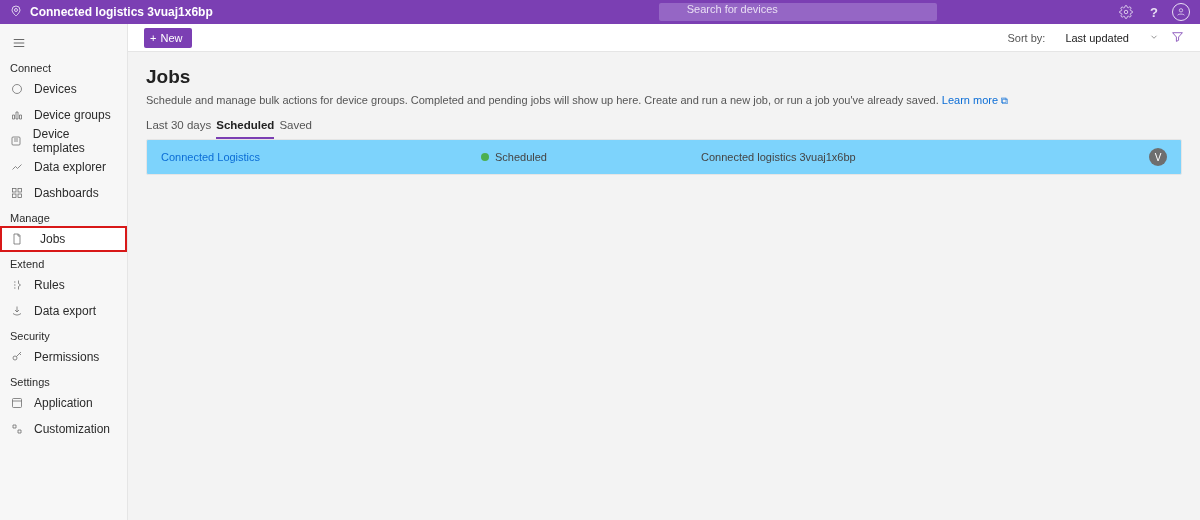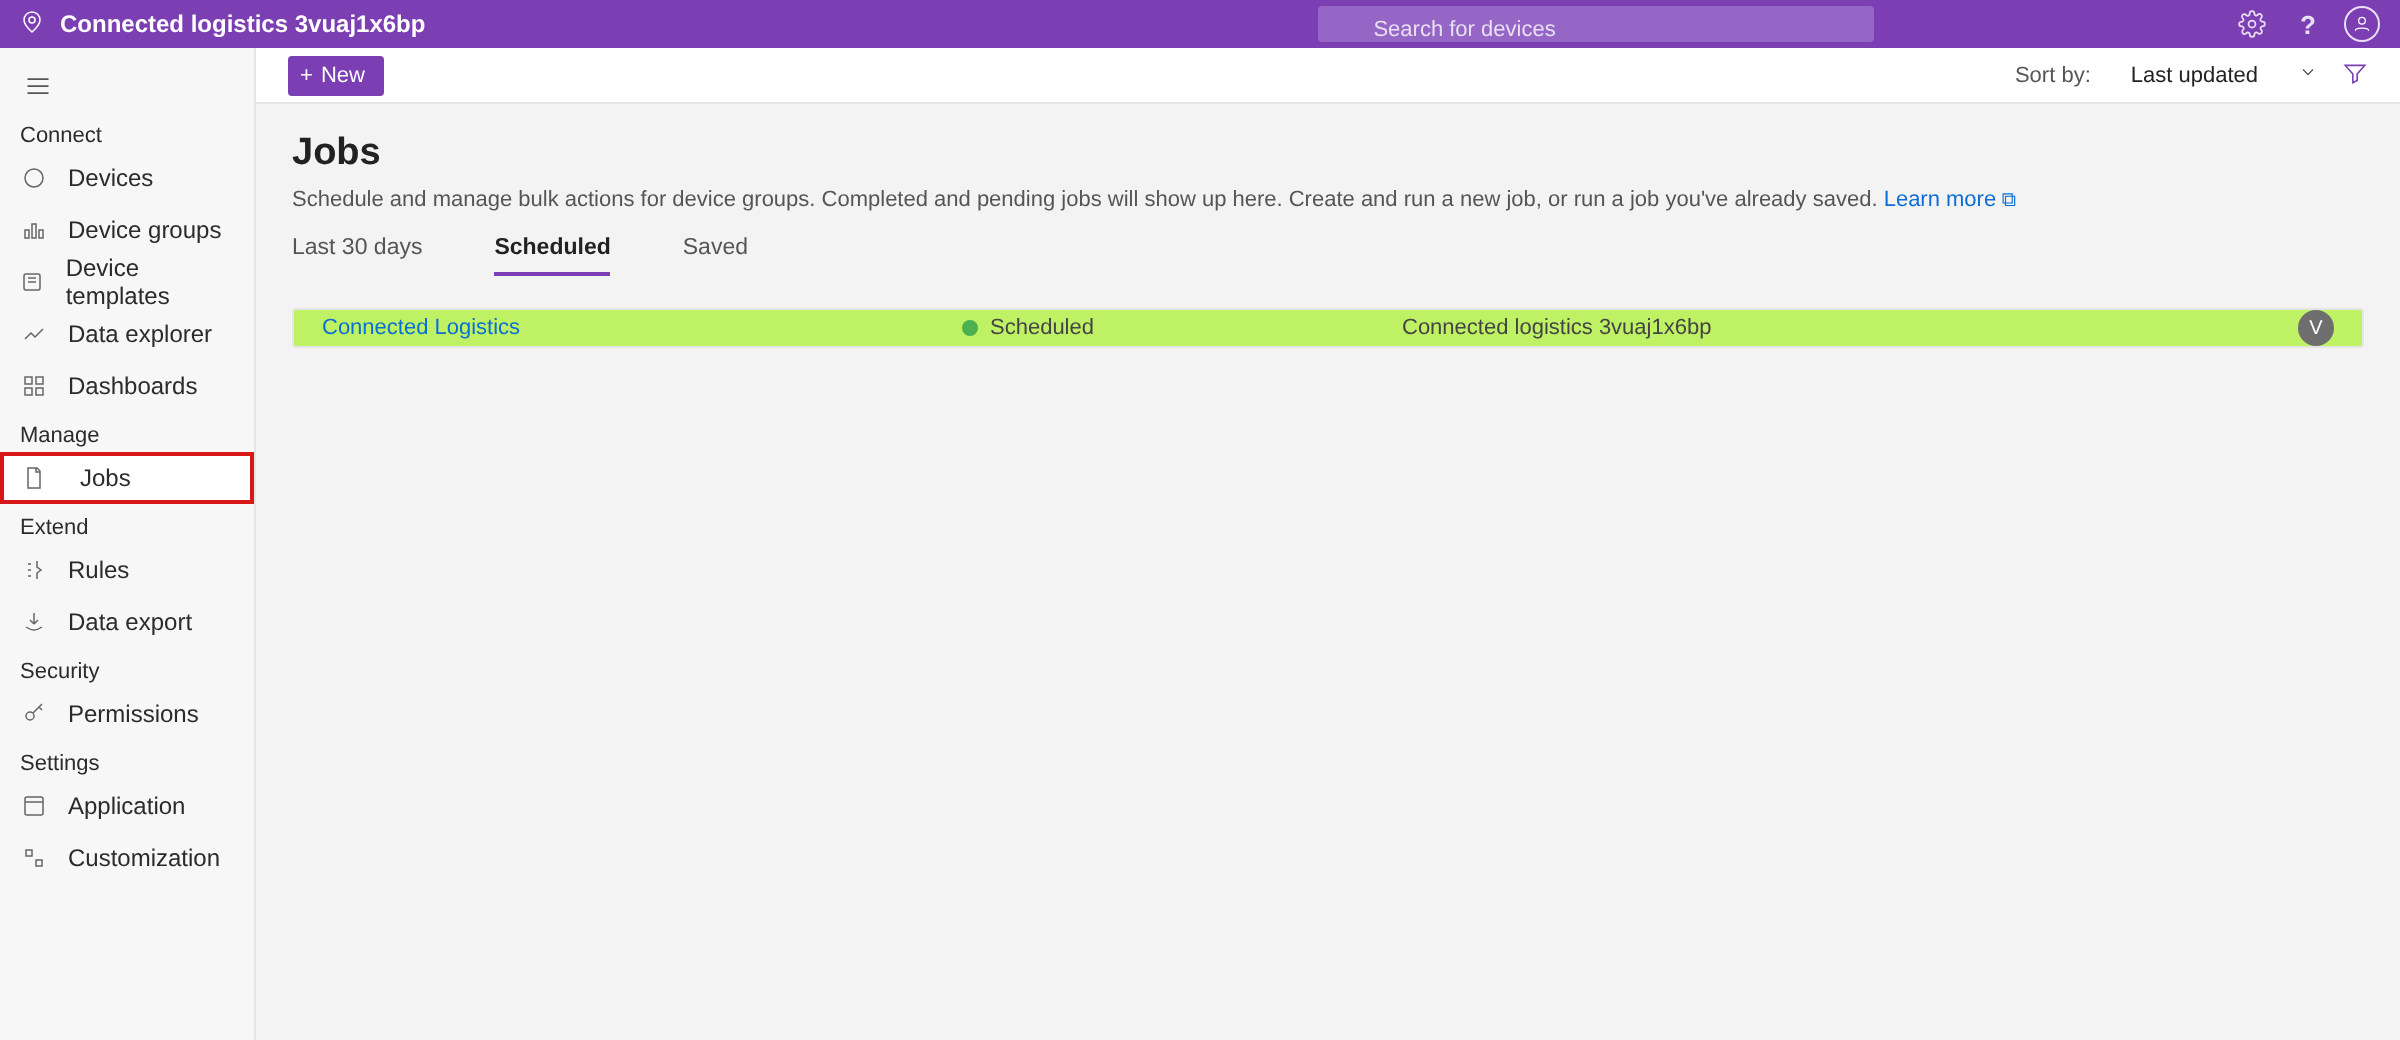--- a/index.html
+++ b/index.html
@@ -18,21 +18,21 @@
     gap: 8px;
   }
   .topbar-title { flex: 0 0 auto; }
   .topbar-spacer-left { flex: 0 0 430px; }
   .searchbox {
     background: #9566c5;
     border-radius: 2px;
     height: 18px;
     width: 278px;
     display: flex;
-    align-items: flex-end;
+    align-items: flex-start;
     padding: 0 28px;
     color: #e9dff4;
     font-size: 11px;
     font-weight: 400;
     cursor: text;
   }
   .topbar-spacer-right { flex: 1; }
   .topbar-icon {
     width: 20px; height: 20px;
     display: flex; align-items: center; justify-content: center;
@@ -129,38 +129,37 @@
   .filter-icon { color: #7b3fb3; cursor: pointer; font-size: 12px; }
 
   .page-body { padding: 14px 18px; }
   .page-title { font-size: 19px; font-weight: 600; color: #222; margin-bottom: 6px; }
   .page-desc { font-size: 11px; color: #555; margin-bottom: 2px; }
   .page-desc a { color: #0b6dd6; text-decoration: none; }
   .learnmore-ext { font-size: 10px; color: #0b6dd6; }
 
   .tabs {
     display: flex;
-    gap: 36px;
+    gap: 5px;
     margin-top: 12px;
     font-size: 11.5px;
     color: #555;
   }
   .tab { padding: 0 0 6px; cursor: pointer; }
   .tab.active {
     color: #222;
     font-weight: 600;
     border-bottom: 2px solid #7b3fb3;
   }
 
   .job-row {
-    margin-top: 16px;
-    background: #bef264;
+    background: #7dd3fc;
     border: 1px solid #e5e5e5;
     border-radius: 2px;
-    height: 20px;
+    height: 36px;
     display: flex;
     align-items: center;
     padding: 0 14px;
     font-size: 11px;
     color: #444;
   }
   .job-name { color: #0b6dd6; cursor: pointer; flex: 0 0 320px; }
   .job-status { flex: 0 0 220px; display: flex; align-items: center; gap: 6px; }
   .status-dot { width: 8px; height: 8px; border-radius: 50%; background: #4caf50; display: inline-block; }
   .job-sched { flex: 0 0 220px; }

